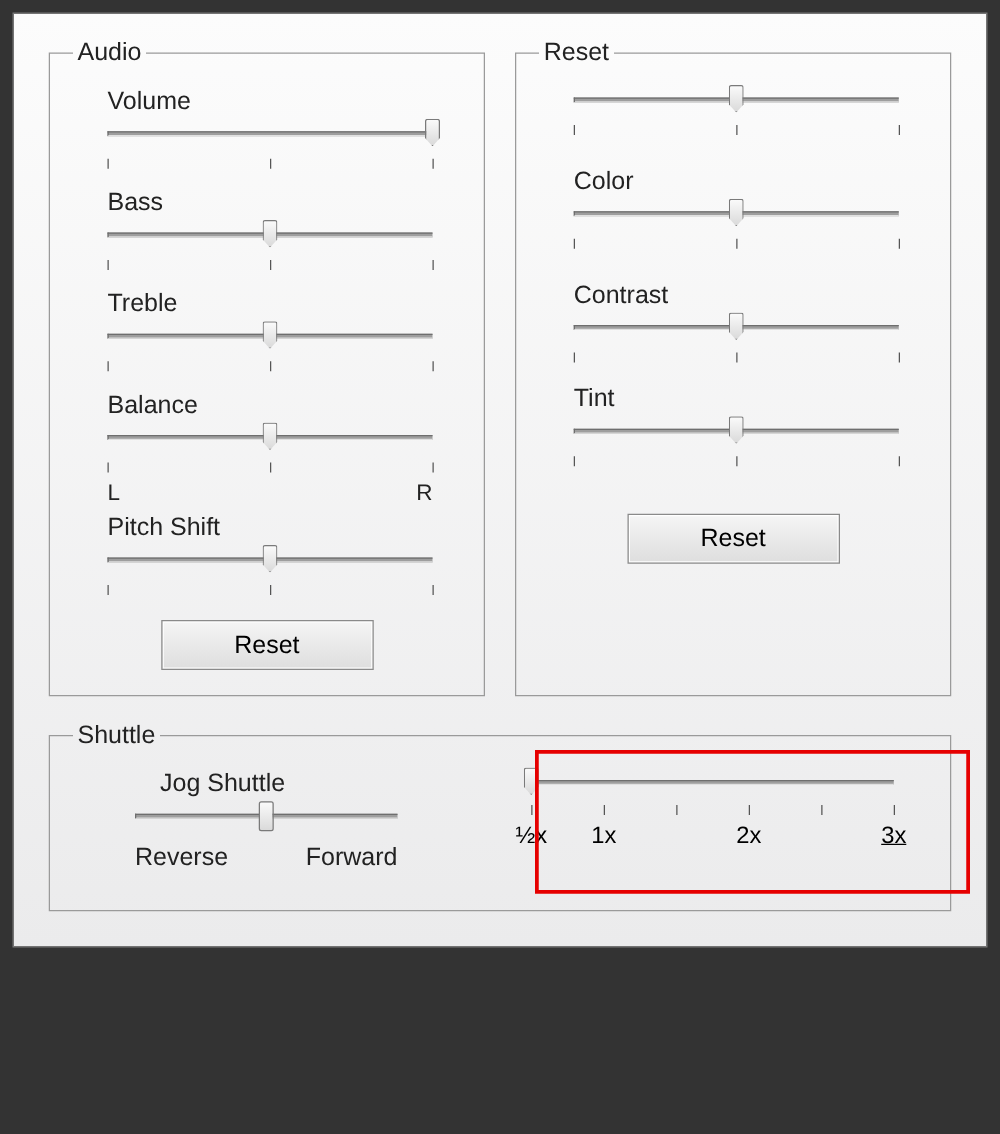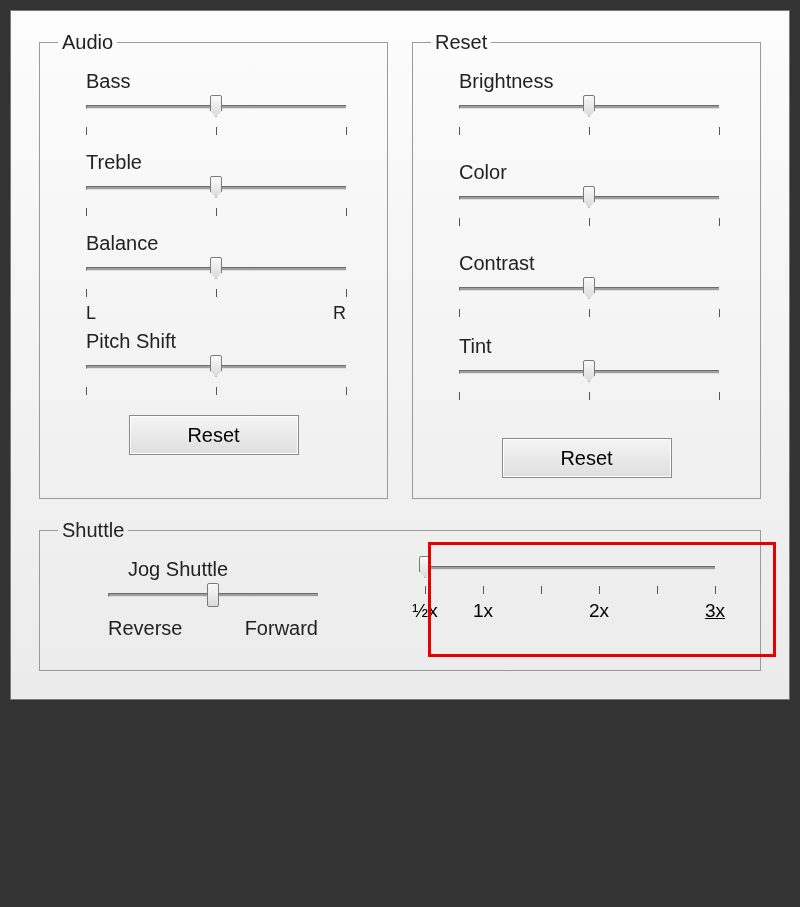--- a/index.html
+++ b/index.html
@@ -141,20 +141,32 @@
 <div class="outer-frame">
 <div class="window">
 
 
   <div class="body">
     <div class="row">
 
       <fieldset>
         <legend>Audio</legend>
 
+        <div class="slider-block">
+          <div class="slider-label">Volume</div>
+          <div class="slider-track-wrap">
+            <div class="slider-track"></div>
+            <div class="slider-thumb pointed" style="left: 100%;"></div>
+          </div>
+          <div class="ticks">
+                <span class="tick" style="left:0"></span>
+                <span class="tick" style="left:50%"></span>
+                <span class="tick" style="left:100%"></span>
+              </div>
+        </div>
 
         <div class="slider-block">
           <div class="slider-label">Bass</div>
           <div class="slider-track-wrap">
             <div class="slider-track"></div>
             <div class="slider-thumb pointed" style="left: 50%;"></div>
           </div>
           <div class="ticks">
                 <span class="tick" style="left:0"></span>
                 <span class="tick" style="left:50%"></span>
@@ -205,21 +217,20 @@
               </div>
         </div>
 
         <button class="reset-btn">Reset</button>
       </fieldset>
 
       <fieldset>
         <legend>Reset</legend>
 
         <div class="slider-block">
-          <div class="slider-label">Brightness</div>
           <div class="slider-track-wrap">
             <div class="slider-track"></div>
             <div class="slider-thumb pointed" style="left: 50%;"></div>
           </div>
           <div class="ticks">
                 <span class="tick" style="left:0"></span>
                 <span class="tick" style="left:50%"></span>
                 <span class="tick" style="left:100%"></span>
               </div>
         </div>

